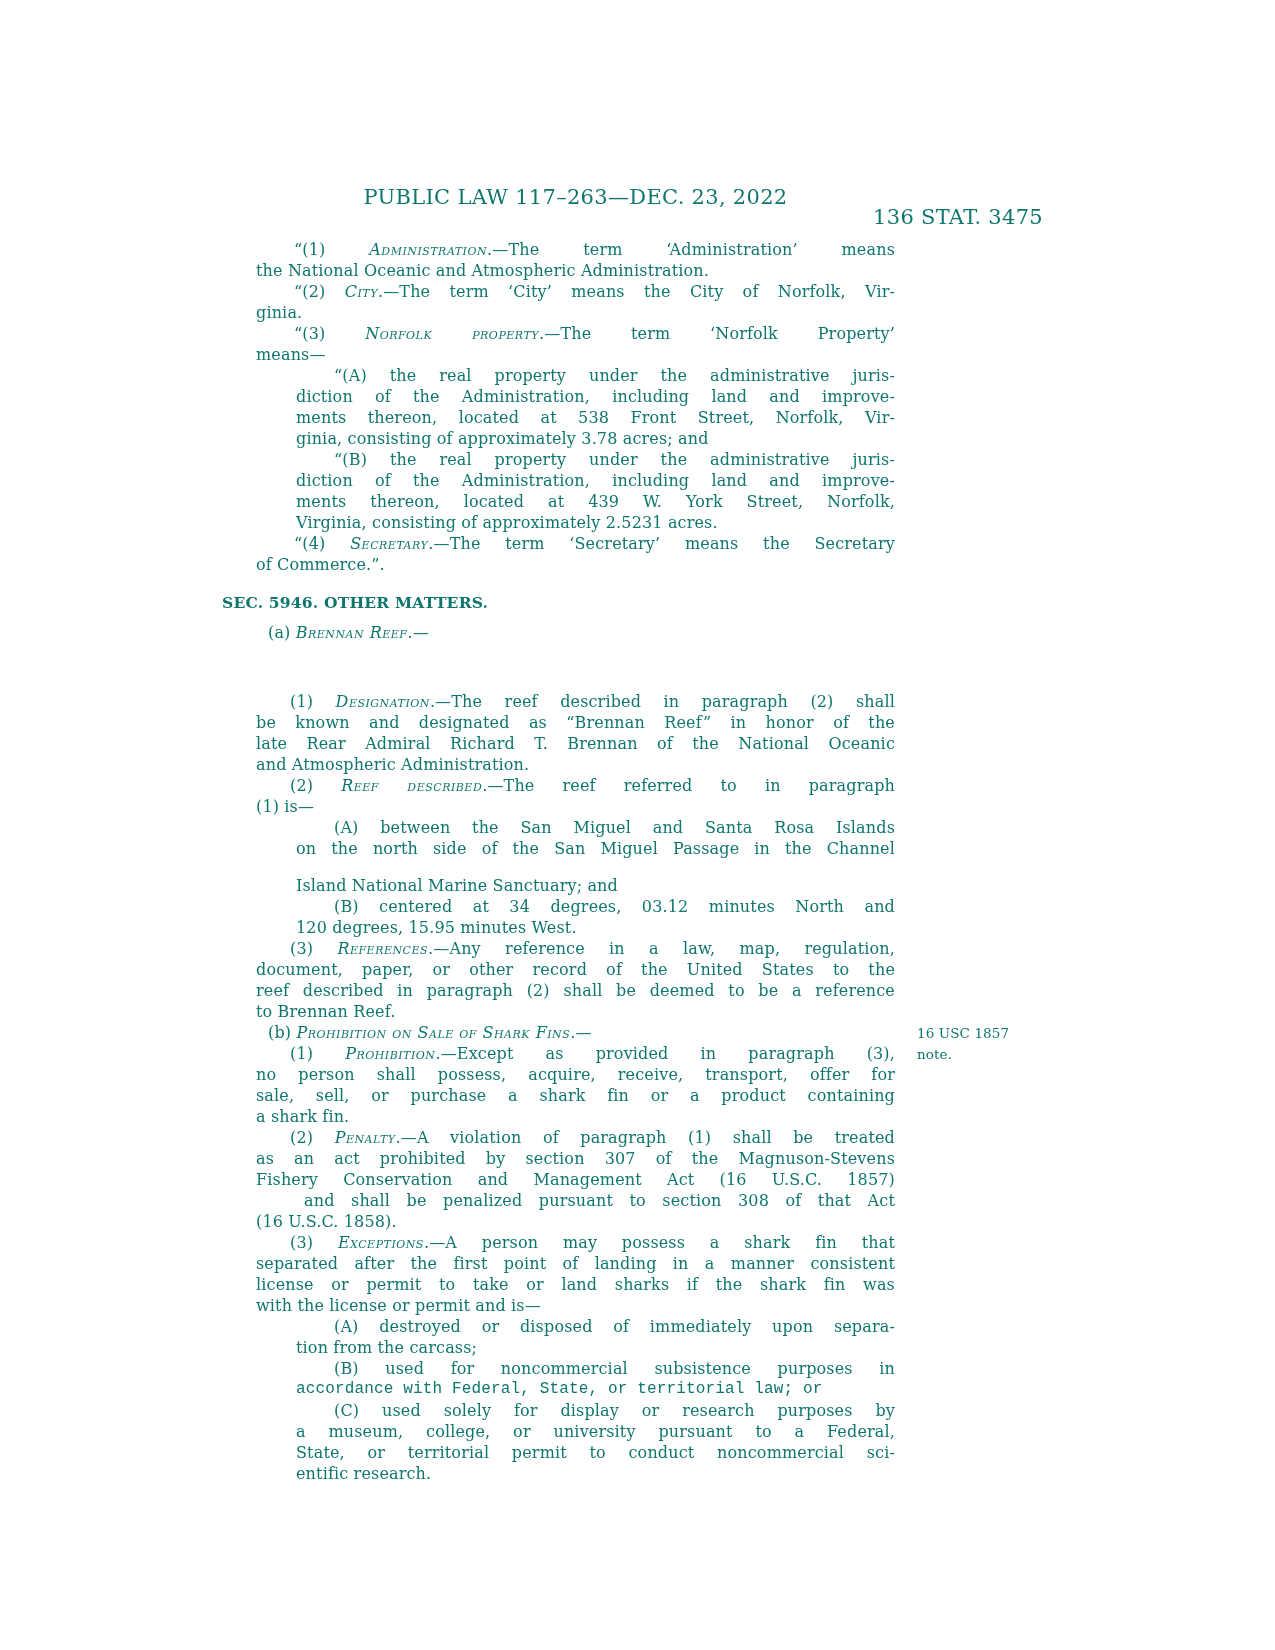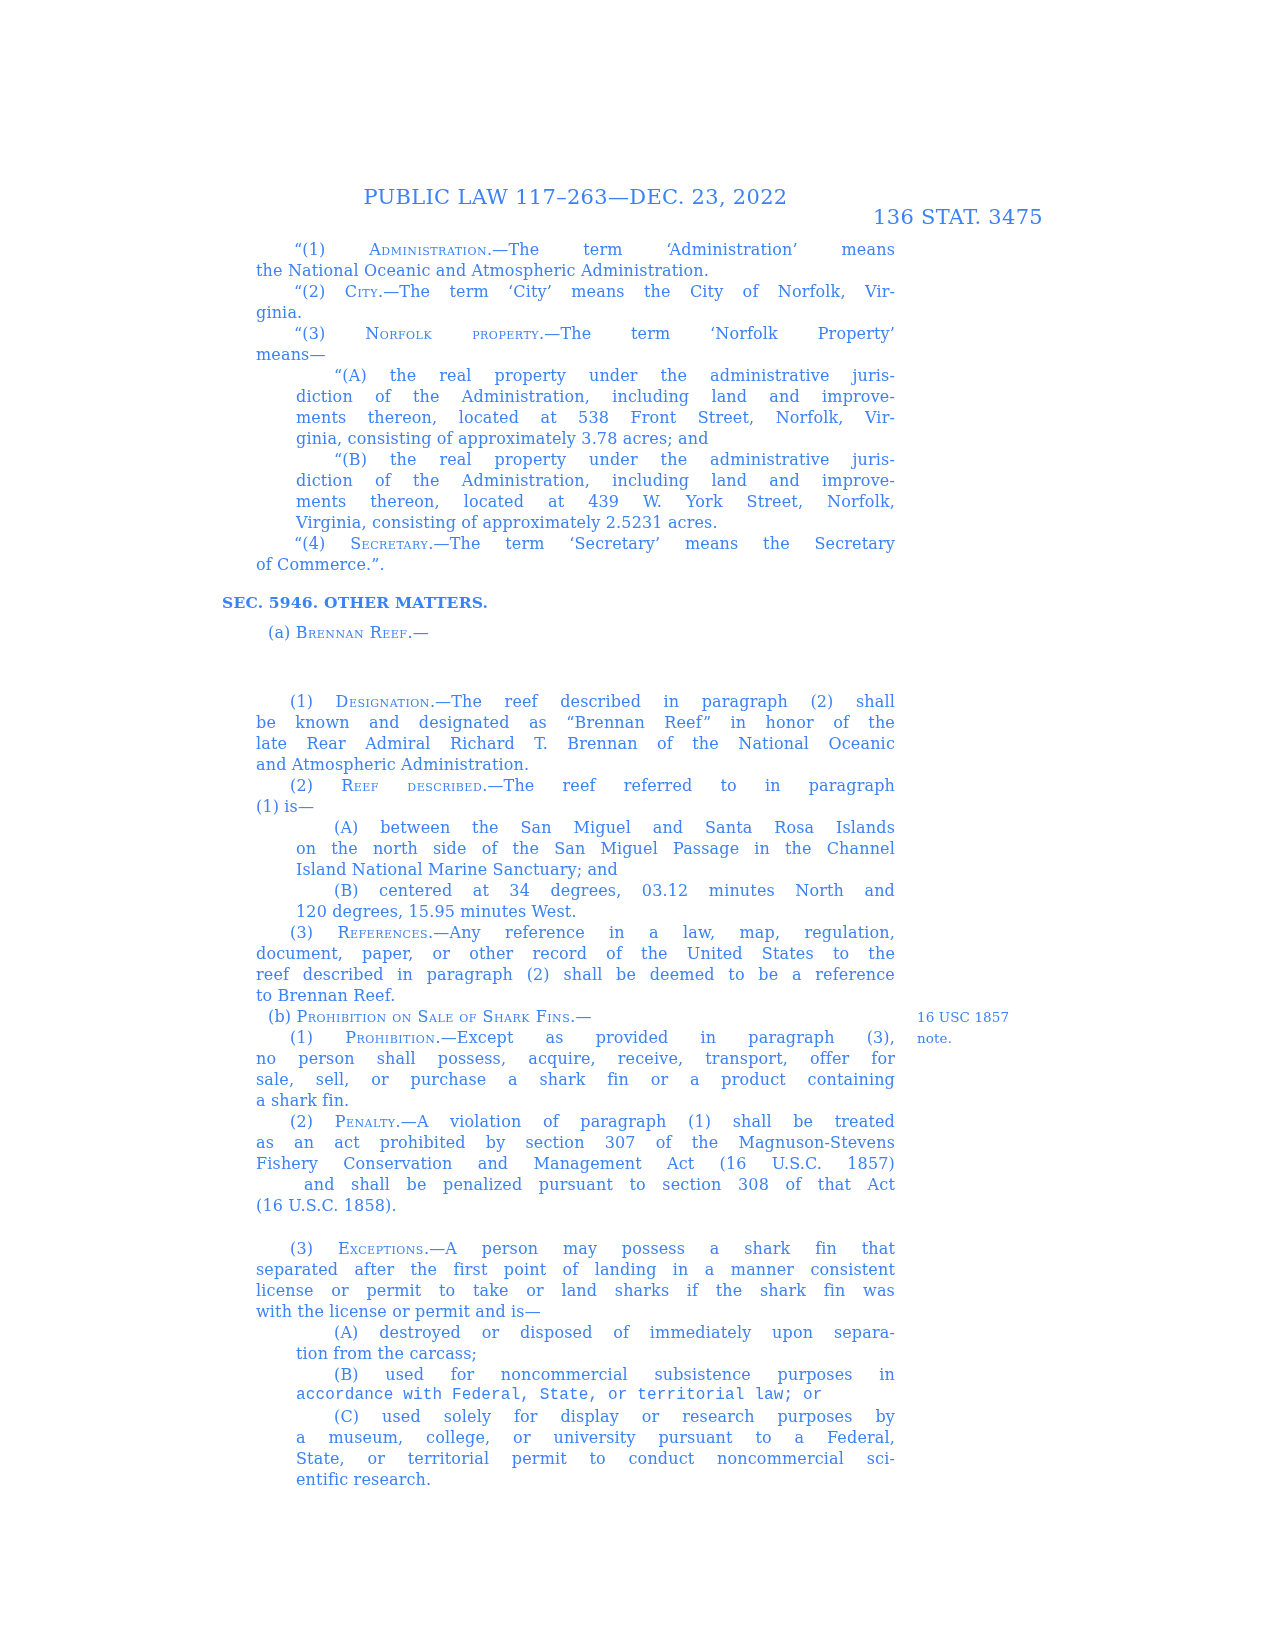--- a/index.html
+++ b/index.html
@@ -2,21 +2,21 @@
 <html><head>
 <meta charset="utf-8">
 <style>
   html, body { margin: 0; padding: 0; background: #e8e8e8; }
   .page {
     position: relative;
     width: 1275px;
     height: 1650px;
     background: #ffffff;
     font-family: "DejaVu Serif", "Liberation Serif", serif;
-    color: #3b82f6;
+    color: #0f766e;
     overflow: hidden;
   }
   .content {
     position: absolute;
     left: 222px;
     top: 184px;
     width: 821px;
   }
   .header-row {
     position: relative;
@@ -47,20 +47,21 @@
     letter-spacing: 0.15px;
   }
   .line { position: relative; }
   .line.j {
     text-align: justify;
     text-align-last: justify;
   }
   .sc {
     font-variant: small-caps;
     letter-spacing: 0.5px;
+    font-style: italic;
   }
   .sec-heading {
     margin-left: -34px;
     margin-top: 17px;
     margin-bottom: 9px;
     font-weight: bold;
     font-size: 15.5px;
     letter-spacing: 0.2px;
   }
   .margin-note {
@@ -105,41 +106,41 @@
         <div class="sec-heading">SEC. 5946. OTHER MATTERS.</div>
         <div class="line" style="padding-left: 12px;"><span>(a) </span><span class="sc">Brennan Reef</span><span>.—</span></div>
         <div class="line j" style="padding-left: 34px; margin-top: 48px;"><span>(1) </span><span class="sc">Designation</span><span>.—The reef described in paragraph (2) shall</span></div>
         <div class="line j" style="padding-left: 0px;"><span>be known and designated as “Brennan Reef” in honor of the</span></div>
         <div class="line j" style="padding-left: 0px;"><span>late Rear Admiral Richard T. Brennan of the National Oceanic</span></div>
         <div class="line" style="padding-left: 0px;"><span>and Atmospheric Administration.</span></div>
         <div class="line j" style="padding-left: 34px;"><span>(2) </span><span class="sc">Reef described</span><span>.—The reef referred to in paragraph</span></div>
         <div class="line" style="padding-left: 0px;"><span>(1) is—</span></div>
         <div class="line j" style="padding-left: 78px;"><span>(A) between the San Miguel and Santa Rosa Islands</span></div>
         <div class="line j" style="padding-left: 40px;"><span>on the north side of the San Miguel Passage in the Channel</span></div>
-        <div class="line" style="padding-left: 40px;"><span>Island National Marine Sanctuary; and</span></div>
+        <div class="line" style="padding-left: 40px; margin-top: 16px;"><span>Island National Marine Sanctuary; and</span></div>
         <div class="line j" style="padding-left: 78px;"><span>(B) centered at 34 degrees, 03.12 minutes North and</span></div>
         <div class="line" style="padding-left: 40px;"><span>120 degrees, 15.95 minutes West.</span></div>
         <div class="line j" style="padding-left: 34px;"><span>(3) </span><span class="sc">References</span><span>.—Any reference in a law, map, regulation,</span></div>
         <div class="line j" style="padding-left: 0px;"><span>document, paper, or other record of the United States to the</span></div>
         <div class="line j" style="padding-left: 0px;"><span>reef described in paragraph (2) shall be deemed to be a reference</span></div>
         <div class="line" style="padding-left: 0px;"><span>to Brennan Reef.</span></div>
         <div class="line" style="padding-left: 12px;"><span>(b) </span><span class="sc">Prohibition on Sale of Shark Fins</span><span>.—</span><div class="margin-note">
             <div>16 USC 1857</div>
             <div>note.</div>
           </div></div>
         <div class="line j" style="padding-left: 34px;"><span>(1) </span><span class="sc">Prohibition</span><span>.—Except as provided in paragraph (3),</span></div>
         <div class="line j" style="padding-left: 0px;"><span>no person shall possess, acquire, receive, transport, offer for</span></div>
         <div class="line j" style="padding-left: 0px;"><span>sale, sell, or purchase a shark fin or a product containing</span></div>
         <div class="line" style="padding-left: 0px;"><span>a shark fin.</span></div>
         <div class="line j" style="padding-left: 34px;"><span>(2) </span><span class="sc">Penalty</span><span>.—A violation of paragraph (1) shall be treated</span></div>
         <div class="line j" style="padding-left: 0px;"><span>as an act prohibited by section 307 of the Magnuson-Stevens</span></div>
         <div class="line j" style="padding-left: 0px;"><span>Fishery Conservation and Management Act (16 U.S.C. 1857)</span></div>
         <div class="line j" style="padding-left: 0px; margin-left: 48px;"><span>and shall be penalized pursuant to section 308 of that Act</span></div>
         <div class="line" style="padding-left: 0px;"><span>(16 U.S.C. 1858).</span></div>
-        <div class="line j" style="padding-left: 34px; margin-top: 22px;"><span>(3) </span><span class="sc">Exceptions</span><span>.—A person may possess a shark fin that</span></div>
+        <div class="line j" style="padding-left: 34px;"><span>(3) </span><span class="sc">Exceptions</span><span>.—A person may possess a shark fin that</span></div>
         <div class="line j" style="padding-left: 0px;"><span>separated after the first point of landing in a manner consistent</span></div>
         <div class="line j" style="padding-left: 0px;"><span>license or permit to take or land sharks if the shark fin was</span></div>
         <div class="line" style="padding-left: 0px;"><span>with the license or permit and is—</span></div>
         <div class="line j" style="padding-left: 78px;"><span>(A) destroyed or disposed of immediately upon separa-</span></div>
         <div class="line" style="padding-left: 40px;"><span>tion from the carcass;</span></div>
         <div class="line j" style="padding-left: 78px;"><span>(B) used for noncommercial subsistence purposes in</span></div>
         <div class="line" style="padding-left: 40px; font-family: Liberation Mono, monospace;"><span>accordance with Federal, State, or territorial law; or</span></div>
         <div class="line j" style="padding-left: 78px;"><span>(C) used solely for display or research purposes by</span></div>
         <div class="line j" style="padding-left: 40px;"><span>a museum, college, or university pursuant to a Federal,</span></div>
         <div class="line j" style="padding-left: 40px;"><span>State, or territorial permit to conduct noncommercial sci-</span></div>

